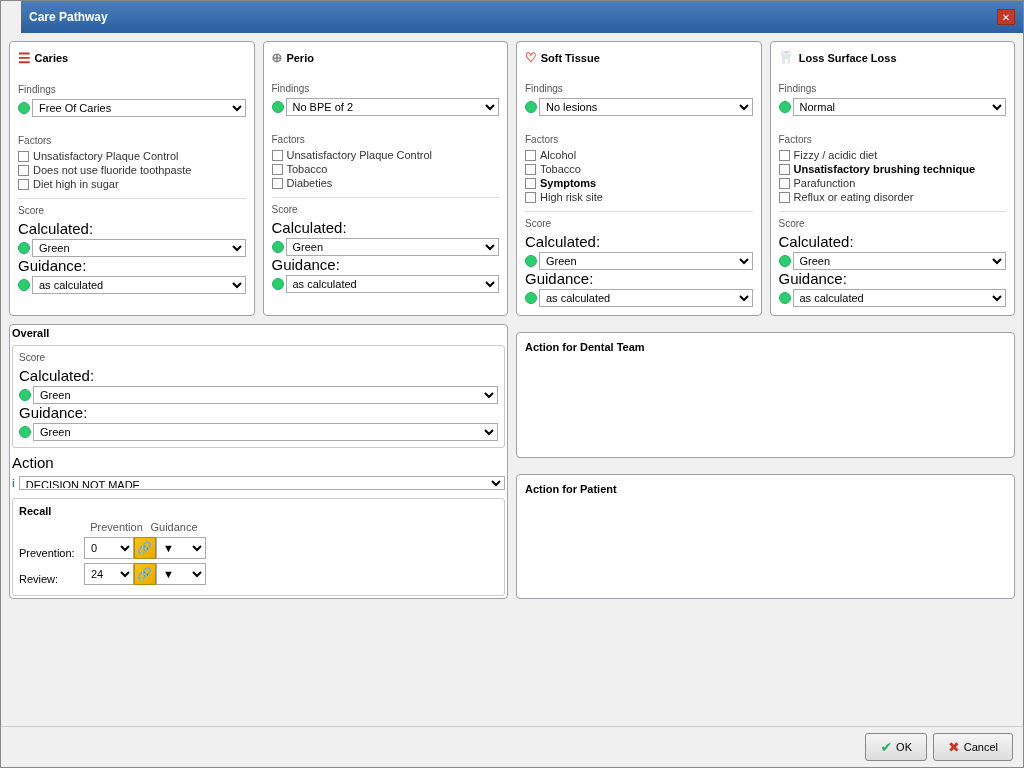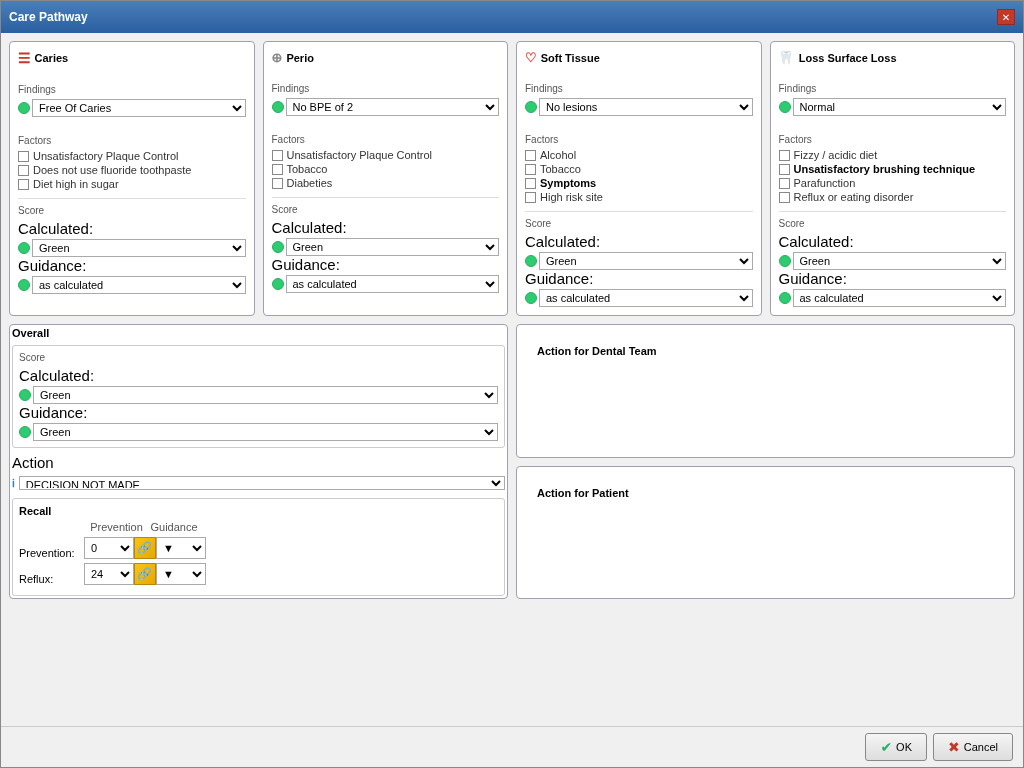--- a/index.html
+++ b/index.html
@@ -1,18 +1,18 @@
 <!DOCTYPE html>
 <html><head>
   <meta charset="utf-8">
   <style>
     * { box-sizing: border-box; margin: 0; padding: 0; font-family: Tahoma, Arial, sans-serif; font-size: 11px; }
     body { background: #d4d0c8; }
     .window { width: 1024px; height: 768px; background: #f0f0f0; border: 1px solid #888; display: flex; flex-direction: column; }
-    .title-bar { background: linear-gradient(to bottom, #4a7eba, #2a5fa0); color: white; padding: 16px 8px; display: flex; align-items: center; justify-content: space-between; height: 26px; }
+    .title-bar { background: linear-gradient(to bottom, #4a7eba, #2a5fa0); color: white; padding: 16px 8px; display: flex; align-items: center; justify-content: space-between; height: 26px; margin-left: 20px; }
     .title-bar-text { font-weight: bold; font-size: 12px; }
     .title-bar-buttons { display: flex; gap: 2px; }
     .title-btn { width: 18px; height: 16px; background: #c0392b; border: 1px solid #922b21; color: white; font-size: 10px; cursor: pointer; display: flex; align-items: center; justify-content: center; }
     .title-btn.close { background: #c0392b; }
     .content { flex: 1; padding: 8px; overflow: auto; }
     .top-grid { display: grid; grid-template-columns: 1fr 1fr 1fr 1fr; gap: 8px; margin-bottom: 8px; }
     .panel { background: white; border: 1px solid #a0a0b0; border-radius: 4px; padding: 8px; }
     .panel-title { font-weight: bold; font-size: 11px; margin-bottom: 6px; display: flex; align-items: center; gap: 4px; }
     .section-label { font-size: 10px; color: #555; margin-bottom: 4px; margin-top: 18px; }
     select { height: 18px; font-size: 11px; border: 1px solid #aaa; background: white; padding: 1px 2px; cursor: pointer; width: 100%; }
@@ -31,21 +31,21 @@
     .overall-title { font-weight: bold; font-size: 11px; margin-bottom: 6px; }
     .action-panel-title { font-weight: bold; font-size: 11px; margin-bottom: 6px; }
     .recall-section { margin-top: 8px; border: 1px solid #ccc; border-radius: 3px; padding: 6px; }
     .recall-title { font-weight: bold; font-size: 11px; margin-bottom: 4px; }
     .recall-header { display: flex; gap: 0px; font-size: 10px; color: #555; margin-bottom: 4px; }
     .recall-row { display: flex; align-items: flex-end; margin-bottom: 4px; font-size: 11px; }
     .recall-label { width: 65px; }
     .icon-btn { width: 22px; height: 22px; border: 1px solid #aaa; background: linear-gradient(to bottom, #f5f5f5, #ddd); cursor: pointer; display: flex; align-items: center; justify-content: center; font-size: 12px; }
     .recall-small-select { height: 22px; width: 50px; font-size: 11px; border: 1px solid #aaa; }
     .bottom-right { display: flex; flex-direction: column; gap: 8px; }
-    .action-dental, .action-patient { background: white; border: 1px solid #a0a0b0; border-radius: 4px; padding: 20px; flex: 1; }
+    .action-dental, .action-patient { background: white; border: 1px solid #a0a0b0; border-radius: 4px; padding: 8px; flex: 1; margin-top: 8px; }
     .footer { display: flex; justify-content: flex-end; padding: 6px 10px; gap: 6px; border-top: 1px solid #ccc; background: #f0f0f0; }
     .footer-btn { height: 28px; padding: 0 14px; border: 1px solid #888; background: linear-gradient(to bottom, #f5f5f5, #ddd); cursor: pointer; font-size: 11px; display: flex; align-items: center; gap: 4px; border-radius: 3px; }
     .ok-icon { color: #27ae60; font-size: 14px; }
     .cancel-icon { color: #c0392b; font-size: 14px; }
     .action-select { width: 100%; height: 14px; }
     .action-row { display: flex; align-items: center; gap: 4px; margin-top: 4px; }
     .info-icon { color: #2980b9; font-weight: bold; }
     .overall-score-container { border: 1px solid #ccc; border-radius: 3px; padding: 6px; margin-bottom: 6px; }
     .action-section { margin-top: 6px; }
   </style>
@@ -299,21 +299,21 @@
             <span class="recall-label">Prevention:</span>
             <select class="recall-small-select">
               <option>0</option>
             </select>
             <div class="icon-btn" style="background: linear-gradient(135deg, #f5c518, #e8a800); border:1px solid #b8860b;">🔗</div>
             <select class="recall-small-select">
               <option>▼</option>
             </select>
           </div>
           <div class="recall-row">
-            <span class="recall-label">Reflux:</span>
+            <span class="recall-label">Review:</span>
             <select class="recall-small-select">
               <option>24</option>
             </select>
             <div class="icon-btn" style="background: linear-gradient(135deg, #f5c518, #e8a800); border:1px solid #b8860b;">🔗</div>
             <select class="recall-small-select">
               <option>▼</option>
             </select>
           </div>
         </div>
       </div>

